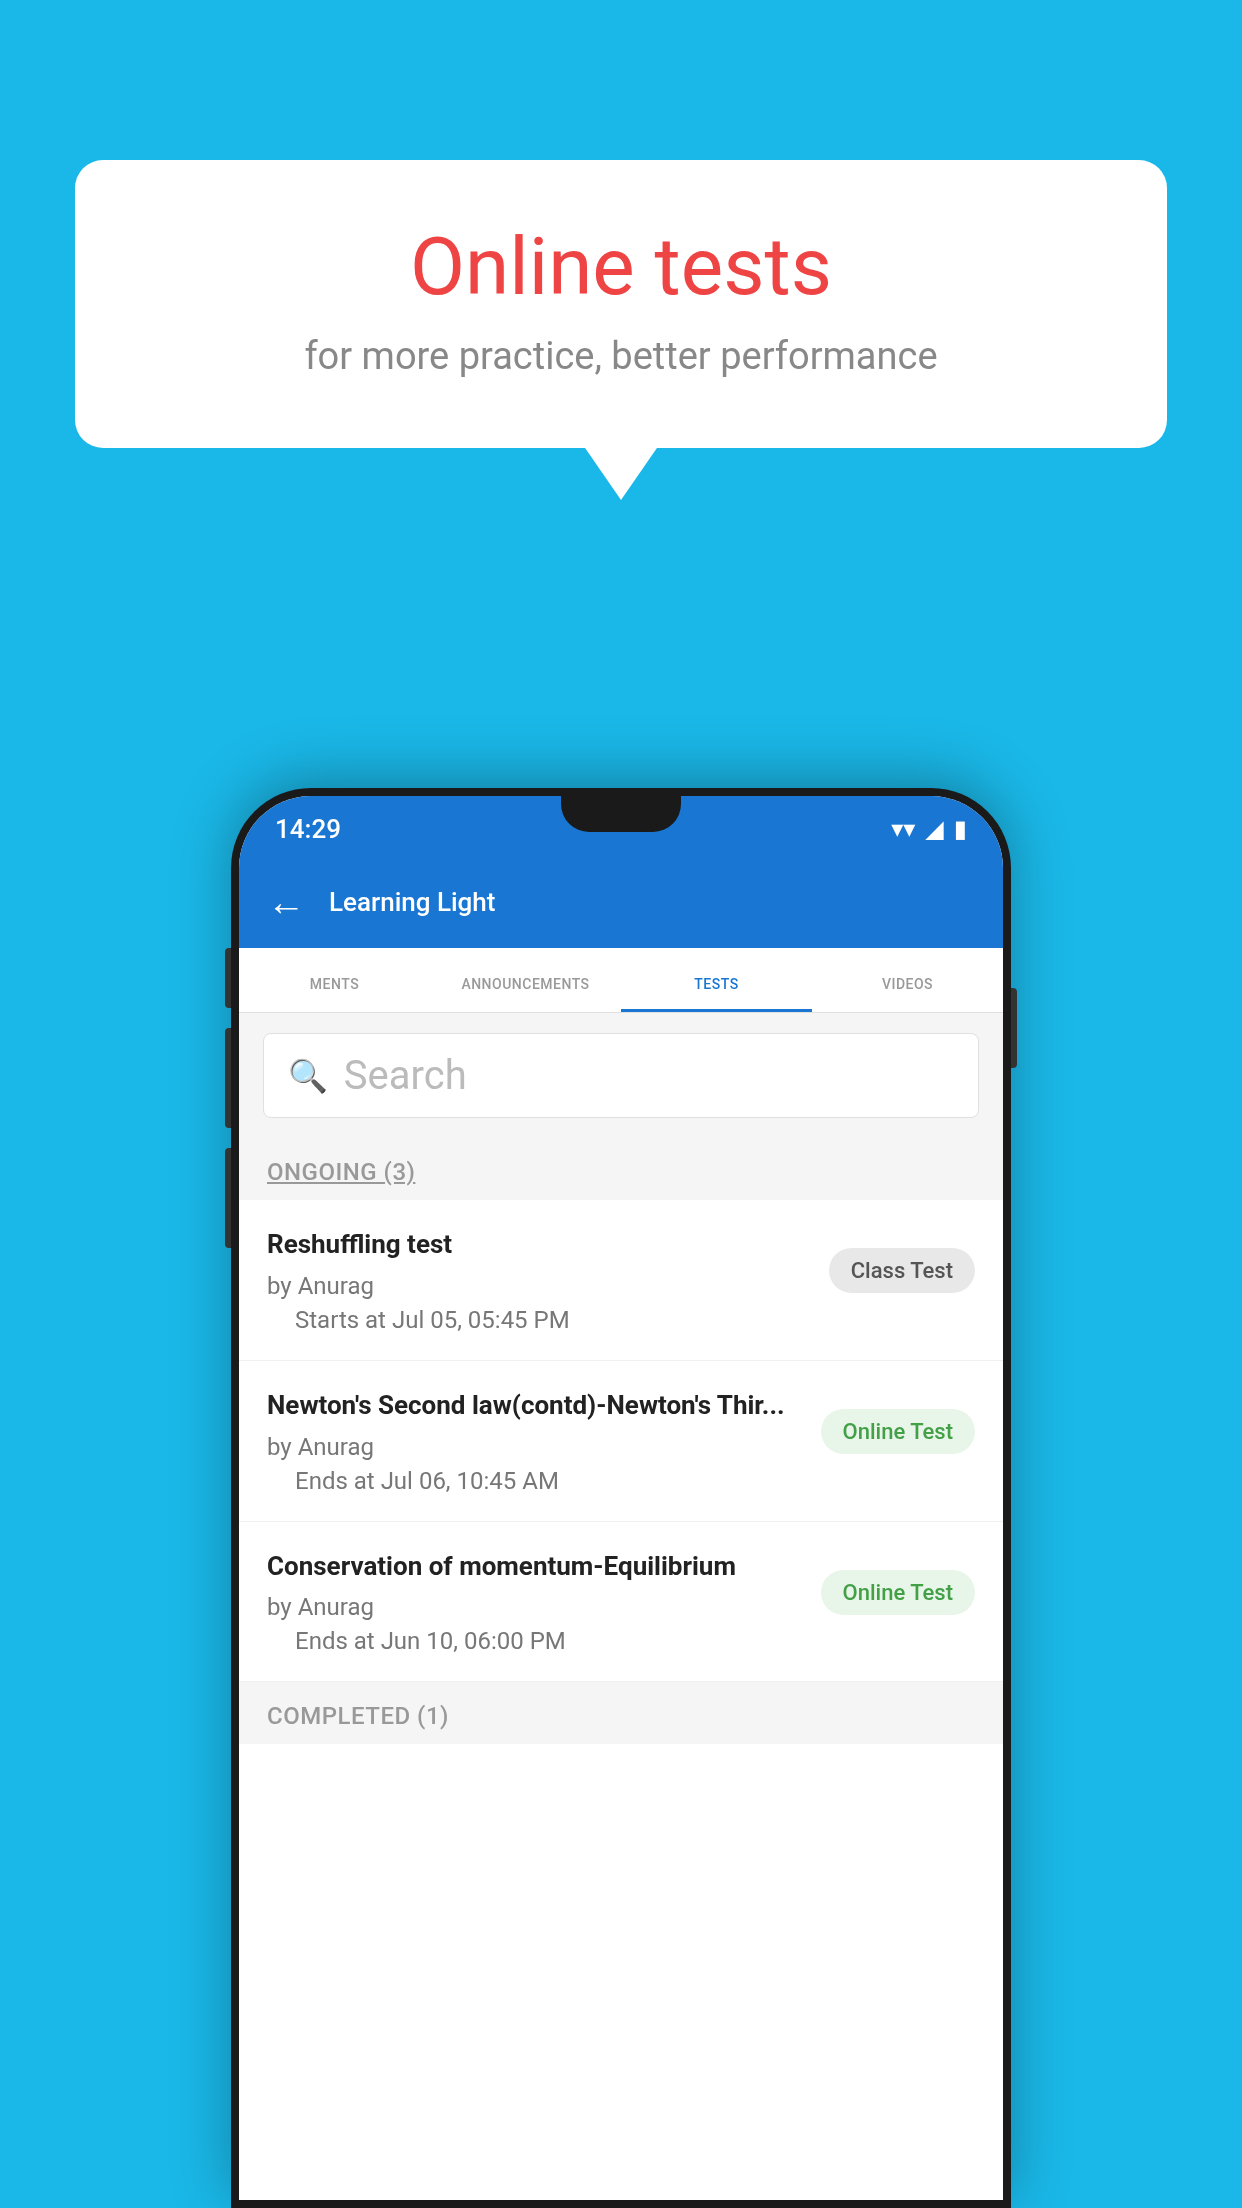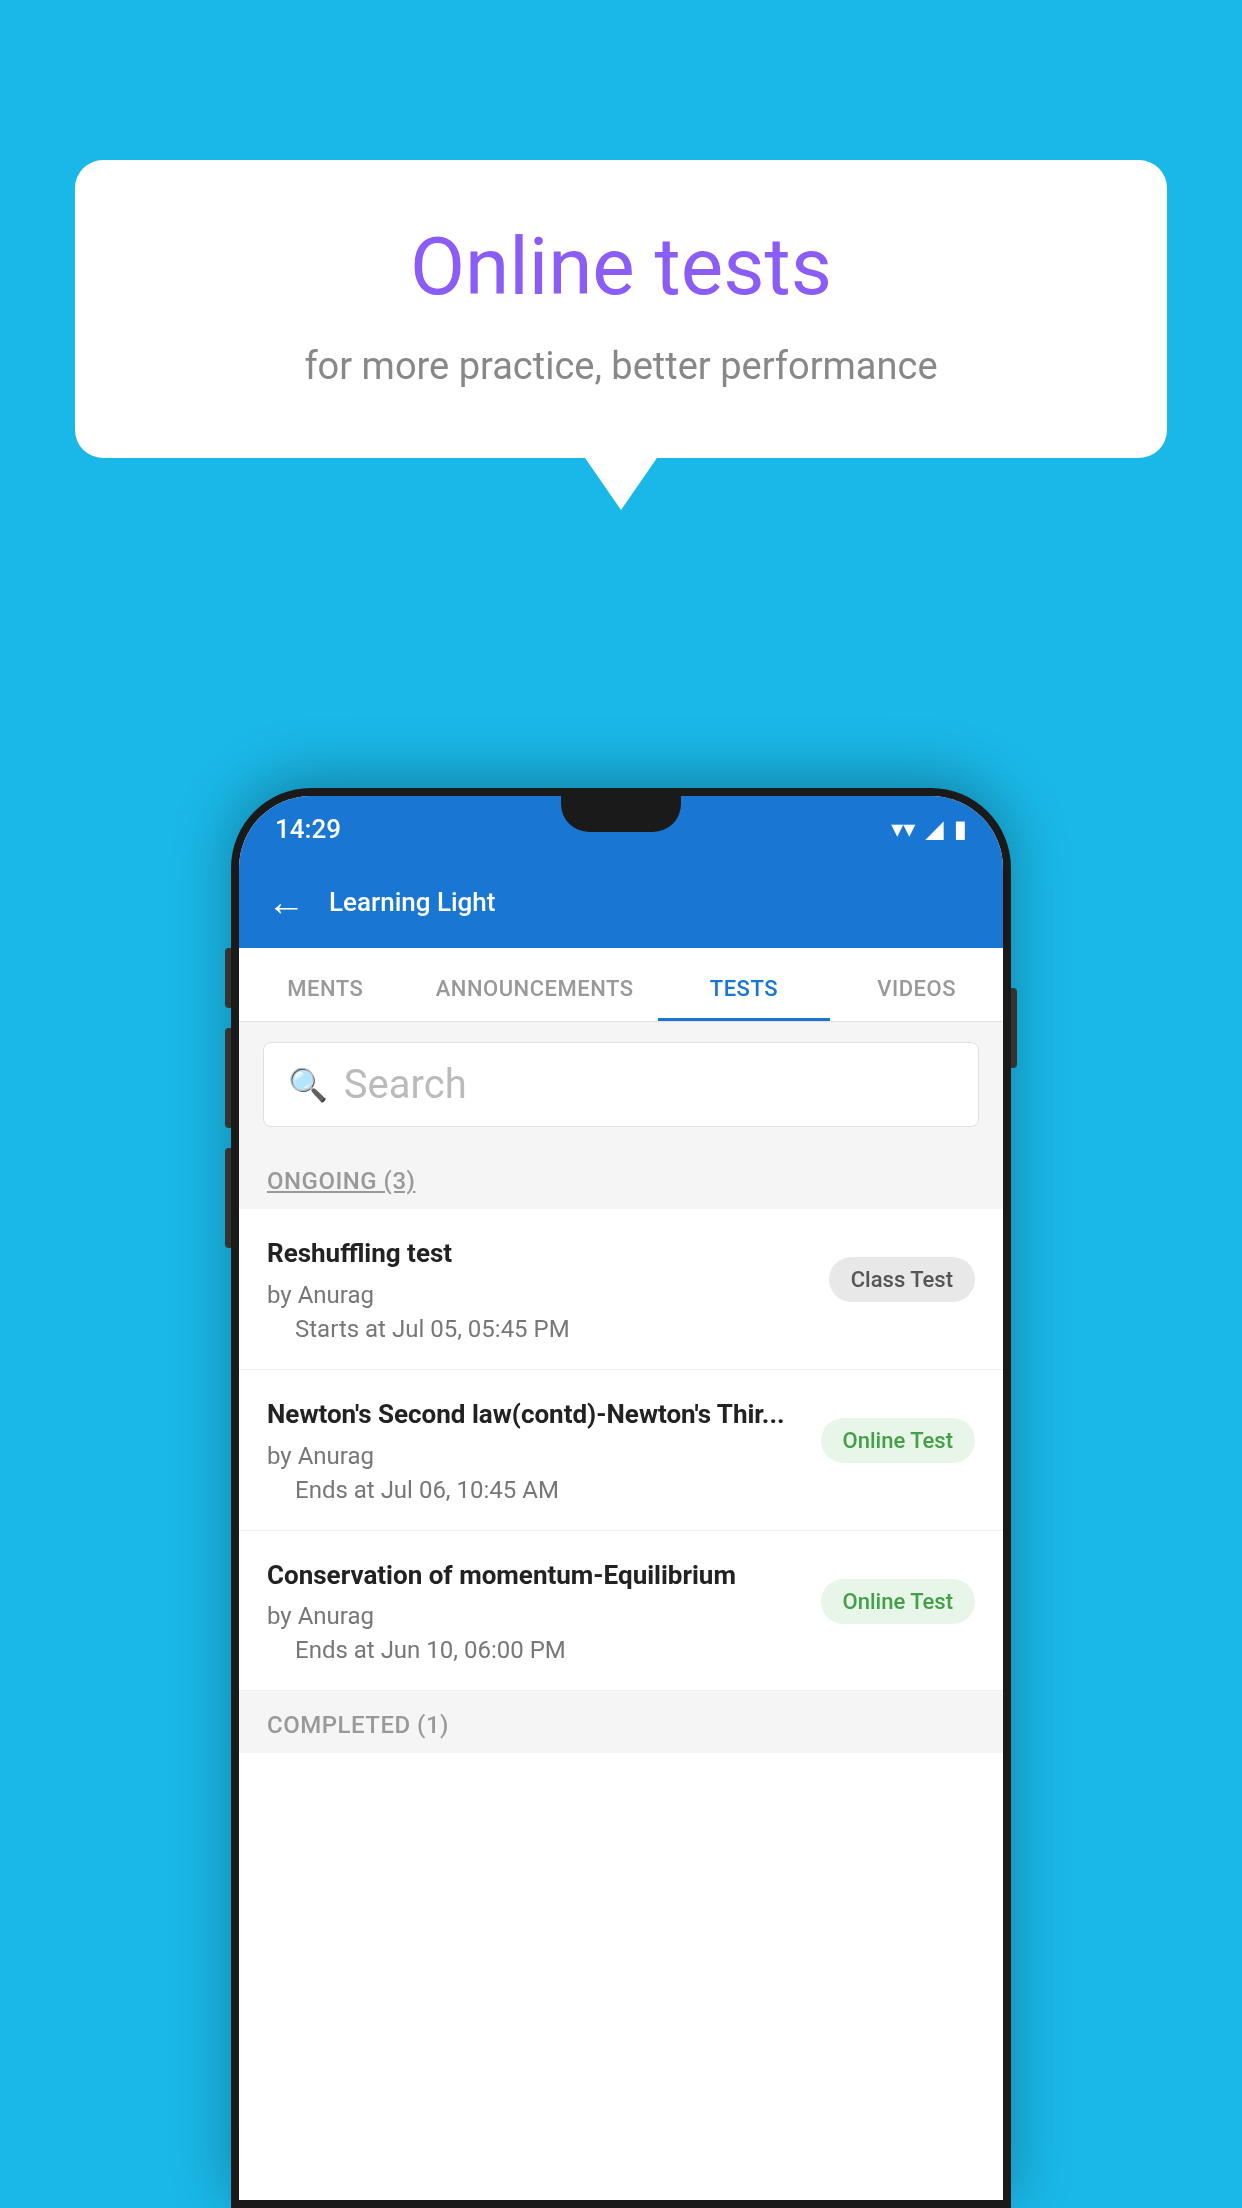--- a/index.html
+++ b/index.html
@@ -38,23 +38,23 @@
       transform: translateX(-50%);
       width: 0;
       height: 0;
       border-left: 38px solid transparent;
       border-right: 38px solid transparent;
       border-top: 55px solid white;
     }
 
     .bubble-title {
       font-size: 80px;
-      color: #8b5cf6;
+      color: #ef4444;
       font-weight: 400;
-      margin-bottom: 30px;
+      margin-bottom: 20px;
     }
 
     .bubble-subtitle {
       font-size: 38px;
       color: #888;
       font-weight: 400;
     }
 
     
     .phone-frame {
@@ -147,21 +147,21 @@
       background: white;
       display: flex;
       border-bottom: 1px solid #e0e0e0;
       flex-shrink: 0;
     }
 
     .tab-item {
       flex: 1;
       text-align: center;
       padding: 28px 24px 20px;
-      font-size: 22px;
+      font-size: 14px;
       color: #999;
       font-weight: 500;
       letter-spacing: 0.5px;
       cursor: pointer;
       position: relative;
     }
 
     .tab-item.active {
       color: #1976d2;
     }

